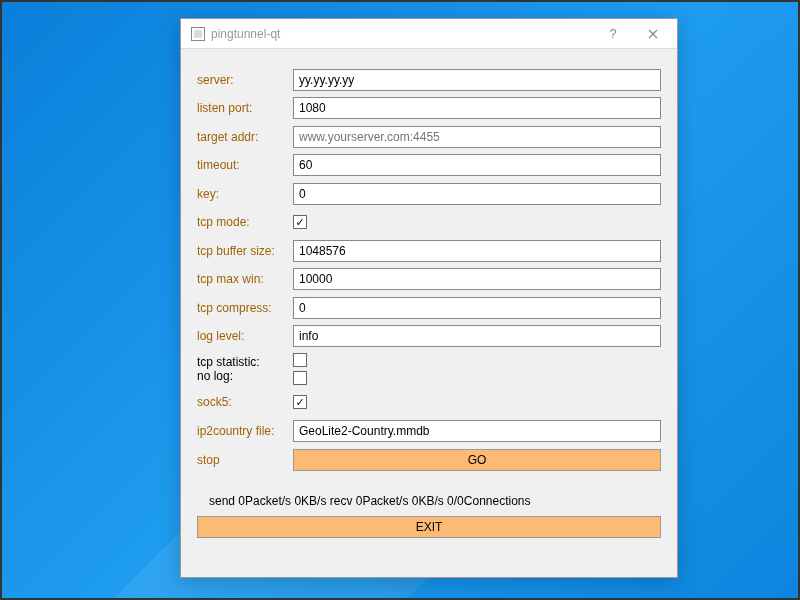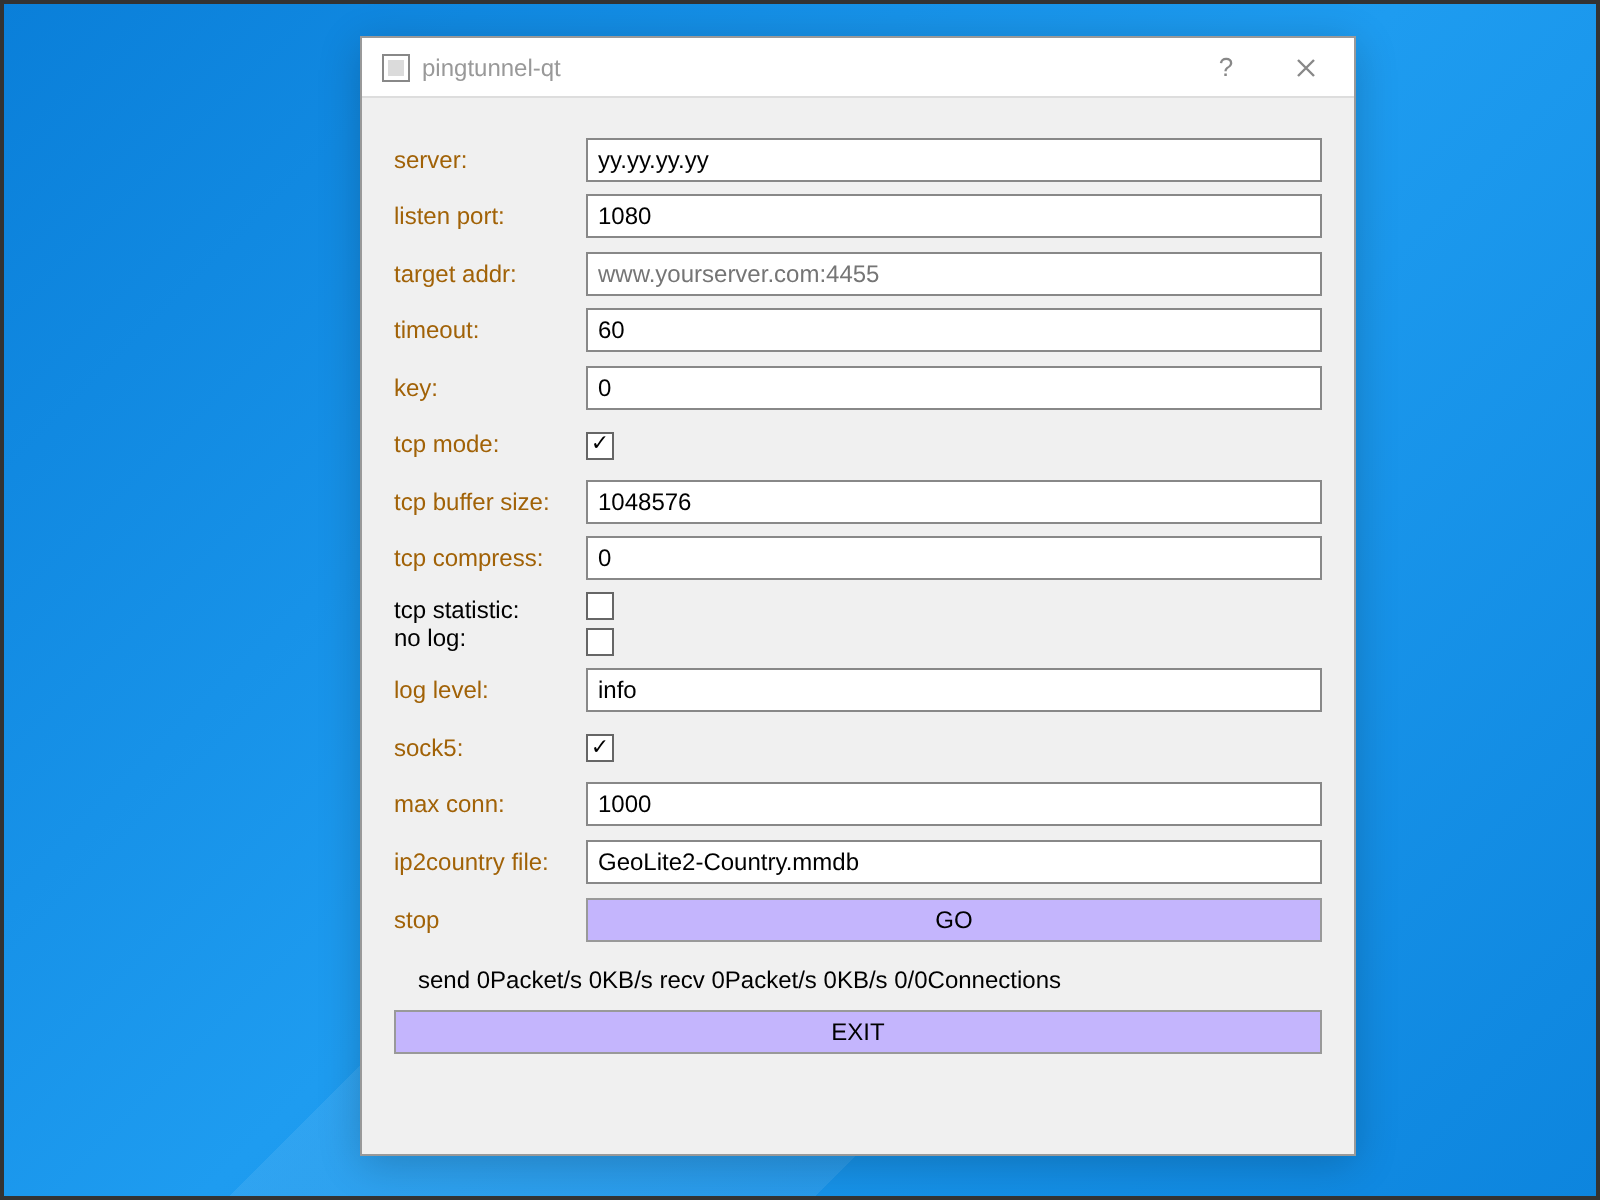--- a/index.html
+++ b/index.html
@@ -115,26 +115,26 @@
   width: 96px; display: flex; flex-direction: column; justify-content: center;
 }
 .two-label-row .stacked span { font-size: 12px; }
 .two-label-row .stacked-boxes {
   flex: 1; display: flex; flex-direction: column; gap: 4px;
 }
 .button-row {
   display: flex;
   align-items: center;
   margin-top: 2px;
-  margin-bottom: 8px;
+  margin-bottom: 19px;
 }
 .btn {
   flex: 1;
   height: 22px;
-  background: #c4b5fd;
+  background: #fdba74;
   border: 1px solid #999;
   font-size: 12px;
   color: #000;
   cursor: pointer;
   display: flex;
   align-items: center;
   justify-content: center;
 }
 .status-line {
   font-size: 12px;
@@ -189,52 +189,52 @@
     <div class="row">
       <div class="label">tcp mode:</div>
       <div class="checkbox-wrap"><div class="checkbox checked"></div></div>
     </div>
 
     <div class="row">
       <div class="label">tcp buffer size:</div>
       <input class="input-text" value="1048576" style="">
     </div>
 
+    <div class="row">
+      <div class="label">tcp max win:</div>
+      <input class="input-text" value="10000" style="">
+    </div>
 
 
     <div class="row">
       <div class="label">tcp compress:</div>
       <input class="input-text" value="0" style="">
+    </div>
+
+    <div class="row">
+      <div class="label">log level:</div>
+      <input class="input-text" value="info" style="">
     </div>
 
     <div class="row two-label-row">
       <div class="stacked">
         <span>tcp statistic:</span>
         <span>no log:</span>
       </div>
       <div class="stacked-boxes">
         <div class="checkbox"></div>
         <div class="checkbox"></div>
       </div>
     </div>
 
     <div class="row">
-      <div class="label">log level:</div>
-      <input class="input-text" value="info" style="">
-    </div>
-
-    <div class="row">
       <div class="label">sock5:</div>
       <div class="checkbox-wrap"><div class="checkbox checked"></div></div>
     </div>
 
-    <div class="row">
-      <div class="label">max conn:</div>
-      <input class="input-text" value="1000" style="">
-    </div>
 
 
     <div class="row">
       <div class="label">ip2country file:</div>
       <input class="input-text" value="GeoLite2-Country.mmdb" style="">
     </div>
 
     <div class="button-row">
       <div class="label">stop</div>
       <div class="btn">

